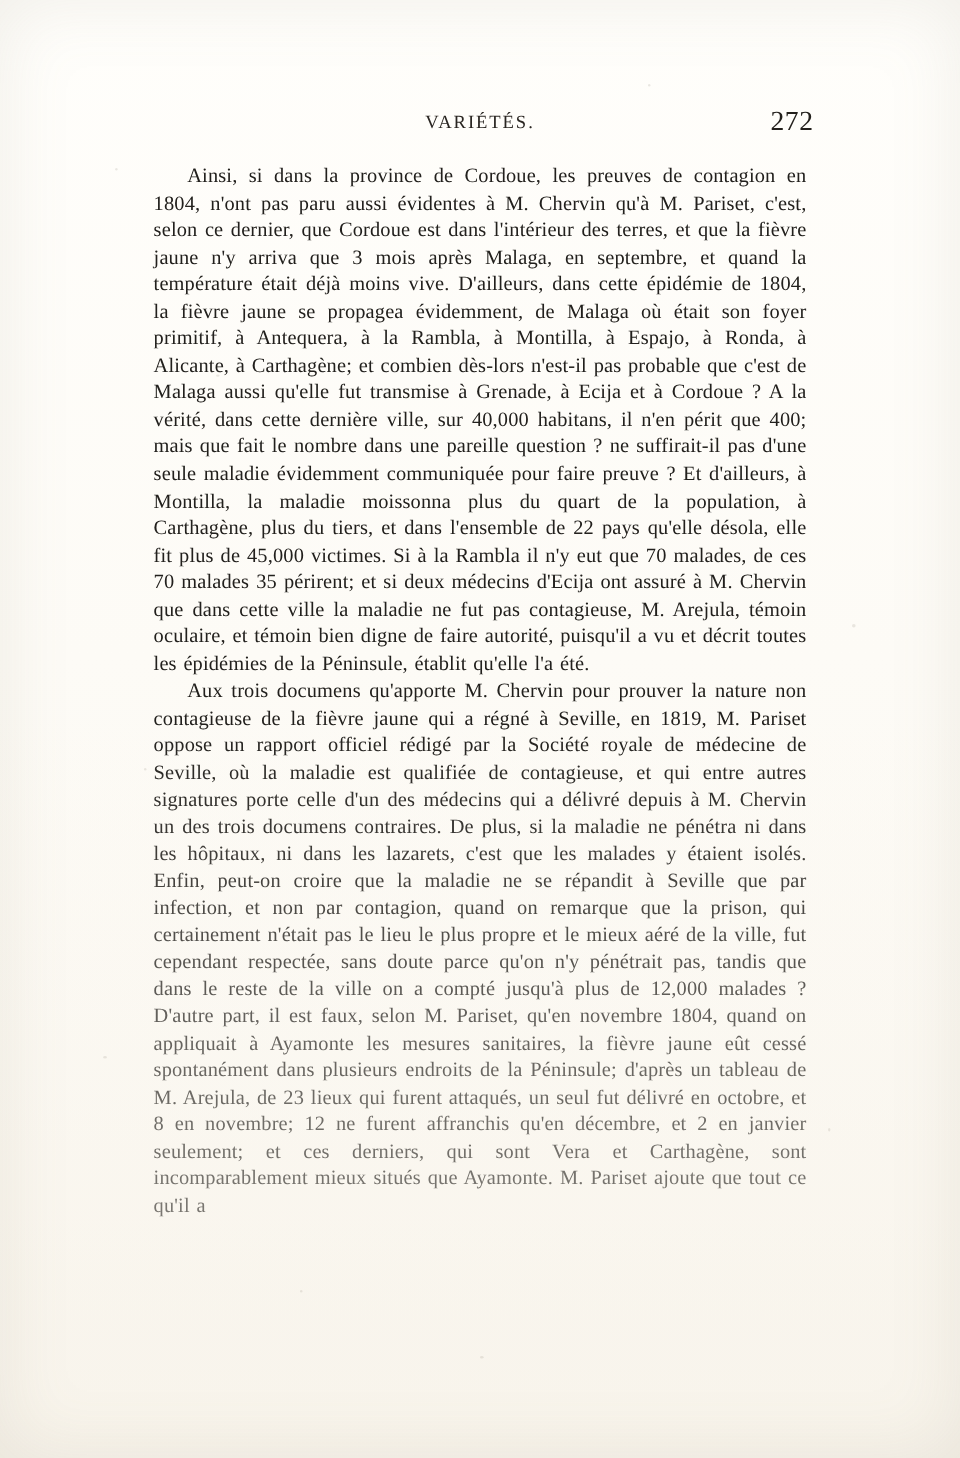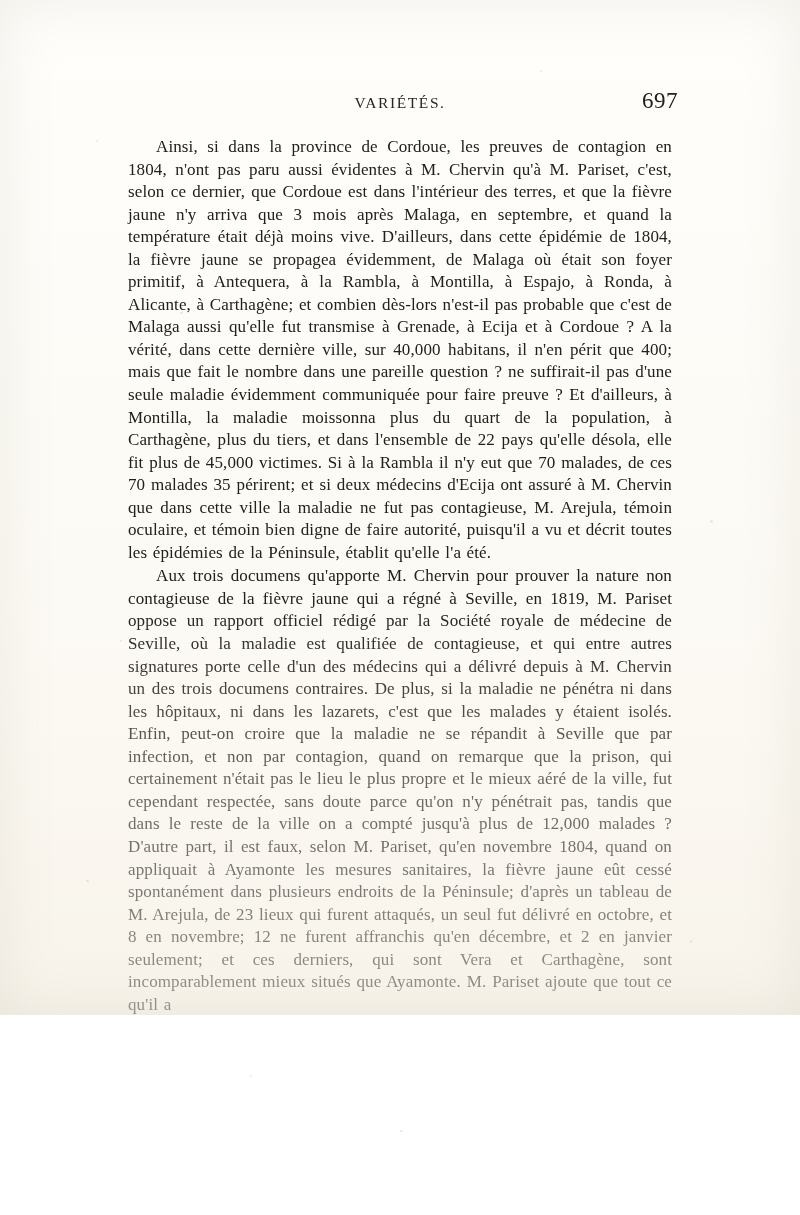--- a/index.html
+++ b/index.html
@@ -13,21 +13,21 @@
     position: relative;
     overflow: hidden;
     font-family: "Liberation Serif", serif;
     color: #221f1c;
   }
   .page {
     position: absolute;
     left: 0;
     top: 0;
     width: 800px;
-    height: 1015px;
+    height: 1215px;
     background: #fdfcf8;
     background-image:
       radial-gradient(circle at 12% 22%, rgba(160,150,130,0.07) 0 2px, rgba(255,255,255,0) 3px),
       radial-gradient(circle at 78% 64%, rgba(160,150,130,0.06) 0 2px, rgba(255,255,255,0) 3px),
       radial-gradient(circle at 40% 88%, rgba(150,140,120,0.05) 0 3px, rgba(255,255,255,0) 4px);
   }
   .paper-tint {
     position: absolute;
     inset: 0;
     background: linear-gradient(180deg, #fffefb 0%, #fdfbf6 45%, #faf7f0 100%);
@@ -110,21 +110,21 @@
 </head>
 <body>
 
 <div class="page">
   <div class="paper-tint"></div>
 
   <div class="text-block">
 
     <div class="header-row">
       <div class="running-head">VARIÉTÉS.</div>
-      <div class="folio">697</div>
+      <div class="folio">272</div>
     </div>
 
     <p class="para">Ainsi, si dans la province de Cordoue, les preuves de contagion en 1804, n'ont pas paru aussi évidentes à M. Chervin qu'à M. Pariset, c'est, selon ce dernier, que Cordoue est dans l'intérieur des terres, et que la fièvre jaune n'y arriva que 3 mois après Malaga, en septembre, et quand la température était déjà moins vive. D'ailleurs, dans cette épidémie de 1804, la fièvre jaune se propagea évidemment, de Malaga où était son foyer primitif, à Antequera, à la Rambla, à Montilla, à Espajo, à Ronda, à Alicante, à Carthagène; et combien dès-lors n'est-il pas probable que c'est de Malaga aussi qu'elle fut transmise à Grenade, à Ecija et à Cordoue ? A la vérité, dans cette dernière ville, sur 40,000 habitans, il n'en périt que 400; mais que fait le nombre dans une pareille question ? ne suffirait-il pas d'une seule maladie évidemment communiquée pour faire preuve ? Et d'ailleurs, à Montilla, la maladie moissonna plus du quart de la population, à Carthagène, plus du tiers, et dans l'ensemble de 22 pays qu'elle désola, elle fit plus de 45,000 victimes. Si à la Rambla il n'y eut que 70 malades, de ces 70 malades 35 périrent; et si deux médecins d'Ecija ont assuré à M. Chervin que dans cette ville la maladie ne fut pas contagieuse, M. Arejula, témoin oculaire, et témoin bien digne de faire autorité, puisqu'il a vu et décrit toutes les épidémies de la Péninsule, établit qu'elle l'a été.</p>
 
     <p class="para">Aux trois documens qu'apporte M. Chervin pour prouver la nature non contagieuse de la fièvre jaune qui a régné à Seville, en 1819, M. Pariset oppose un rapport officiel rédigé par la Société royale de médecine de Seville, où la maladie est qualifiée de contagieuse, et qui entre autres signatures porte celle d'un des médecins qui a délivré depuis à M. Chervin un des trois documens contraires. De plus, si la maladie ne pénétra ni dans les hôpitaux, ni dans les lazarets, c'est que les malades y étaient isolés. Enfin, peut-on croire que la maladie ne se répandit à Seville que par infection, et non par contagion, quand on remarque que la prison, qui certainement n'était pas le lieu le plus propre et le mieux aéré de la ville, fut cependant respectée, sans doute parce qu'on n'y pénétrait pas, tandis que dans le reste de la ville on a compté jusqu'à plus de 12,000 malades ? D'autre part, il est faux, selon M. Pariset, qu'en novembre 1804, quand on appliquait à Ayamonte les mesures sanitaires, la fièvre jaune eût cessé spontanément dans plusieurs endroits de la Péninsule; d'après un tableau de M. Arejula, de 23 lieux qui furent attaqués, un seul fut délivré en octobre, et 8 en novembre; 12 ne furent affranchis qu'en décembre, et 2 en janvier seulement; et ces derniers, qui sont Vera et Carthagène, sont incomparablement mieux situés que Ayamonte. M. Pariset ajoute que tout ce qu'il a</p>
 
   </div>
 
   <div class="fade-lower"></div>
   <div class="speckles">

